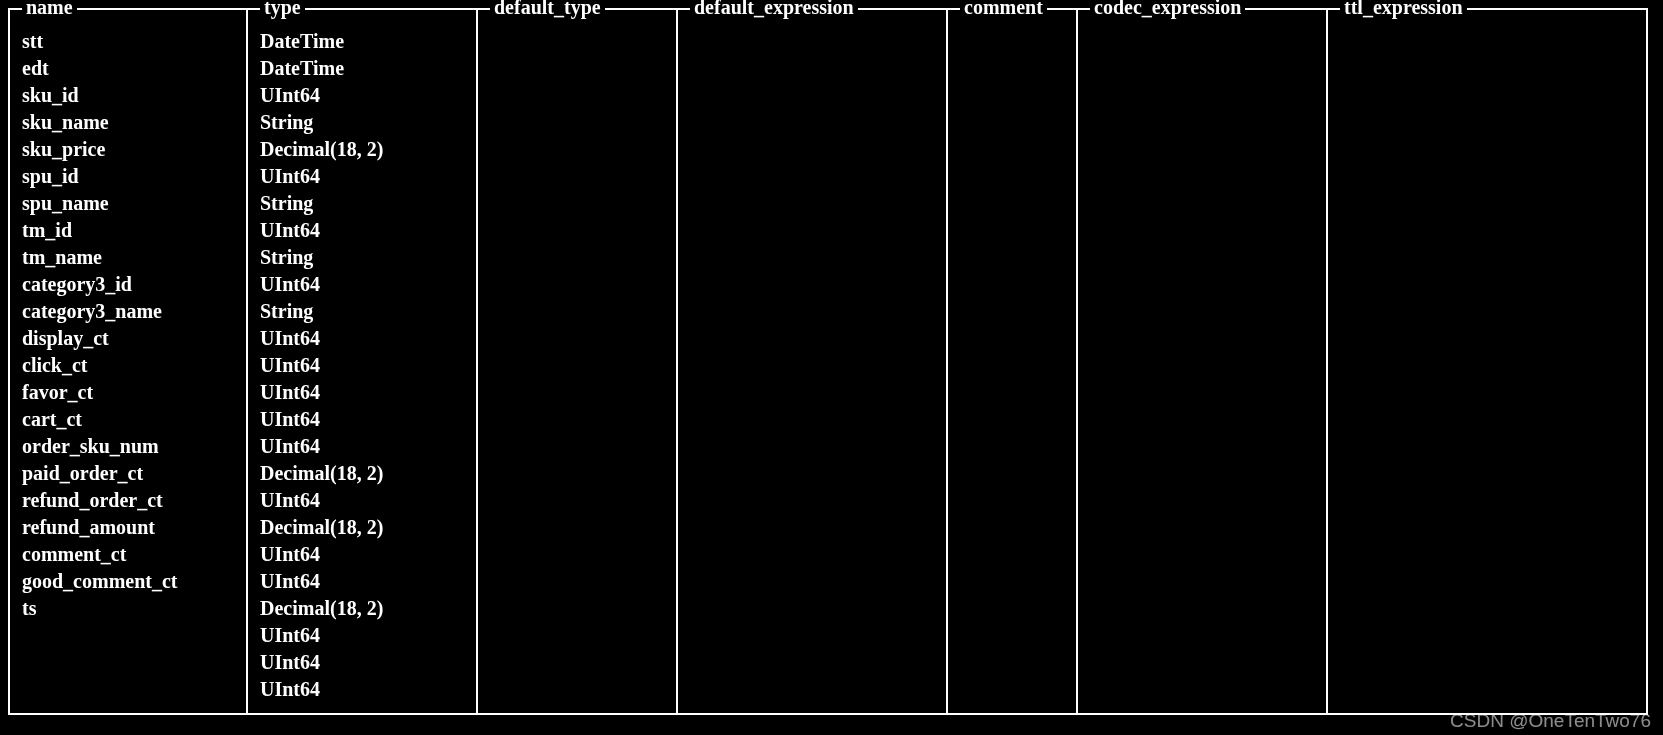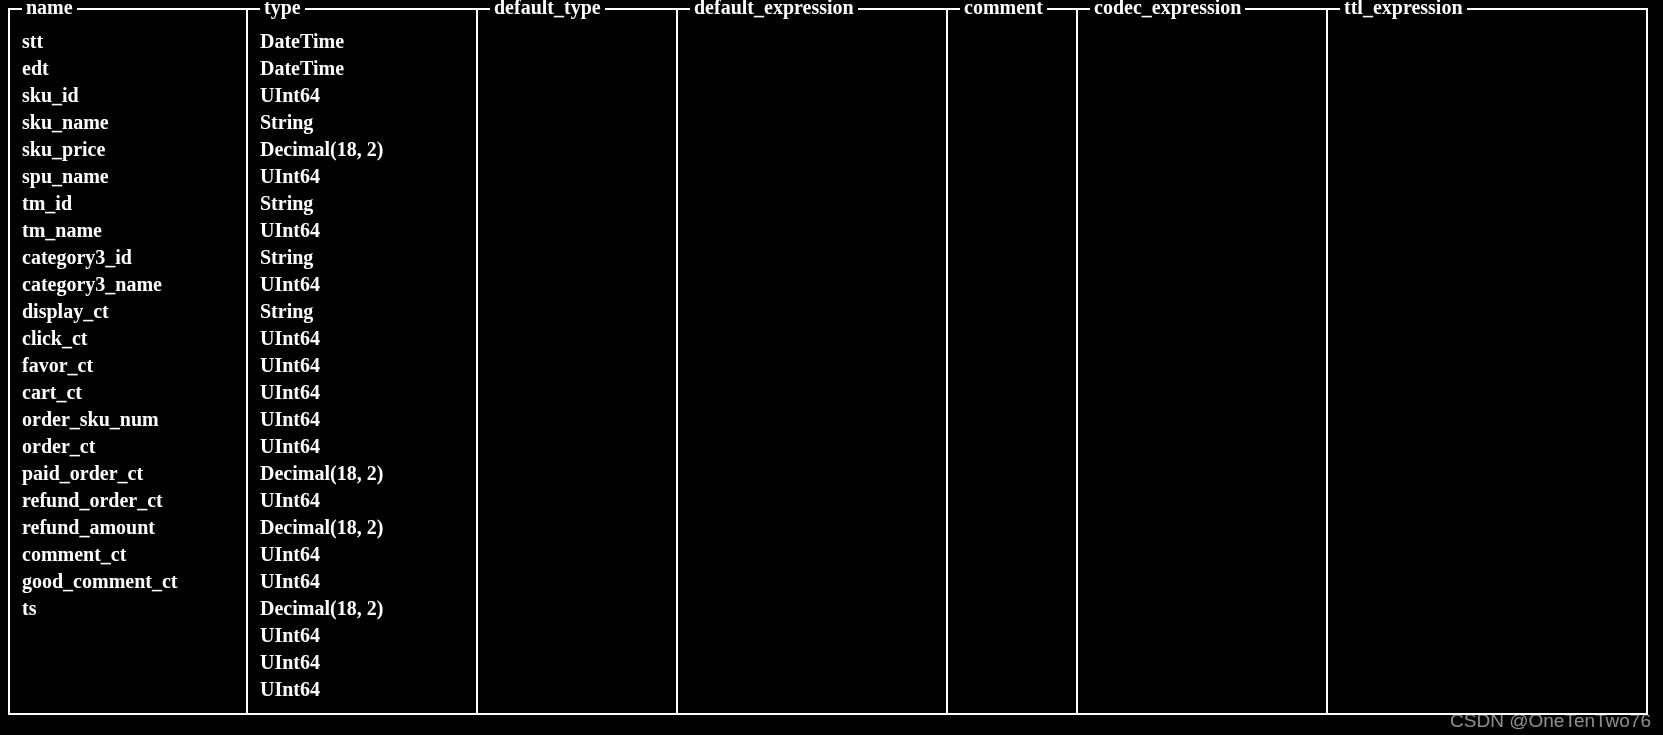--- a/index.html
+++ b/index.html
@@ -75,31 +75,31 @@
 
 <div class="table-container" id="table-root">
     <div class="column col-name">
       <div class="col-header">name</div>
       <div class="col-body">
         <div class="cell">stt</div>
         <div class="cell">edt</div>
         <div class="cell">sku_id</div>
         <div class="cell">sku_name</div>
         <div class="cell">sku_price</div>
+        <div class="cell">spu_id</div>
         <div class="cell">spu_name</div>
         <div class="cell">tm_id</div>
         <div class="cell">tm_name</div>
         <div class="cell">category3_id</div>
         <div class="cell">category3_name</div>
         <div class="cell">display_ct</div>
         <div class="cell">click_ct</div>
         <div class="cell">favor_ct</div>
         <div class="cell">cart_ct</div>
         <div class="cell">order_sku_num</div>
-        <div class="cell">order_ct</div>
         <div class="cell">paid_order_ct</div>
         <div class="cell">refund_order_ct</div>
         <div class="cell">refund_amount</div>
         <div class="cell">comment_ct</div>
         <div class="cell">good_comment_ct</div>
         <div class="cell">ts</div>
       </div>
     </div>
     <div class="column col-type">
       <div class="col-header">type</div>

